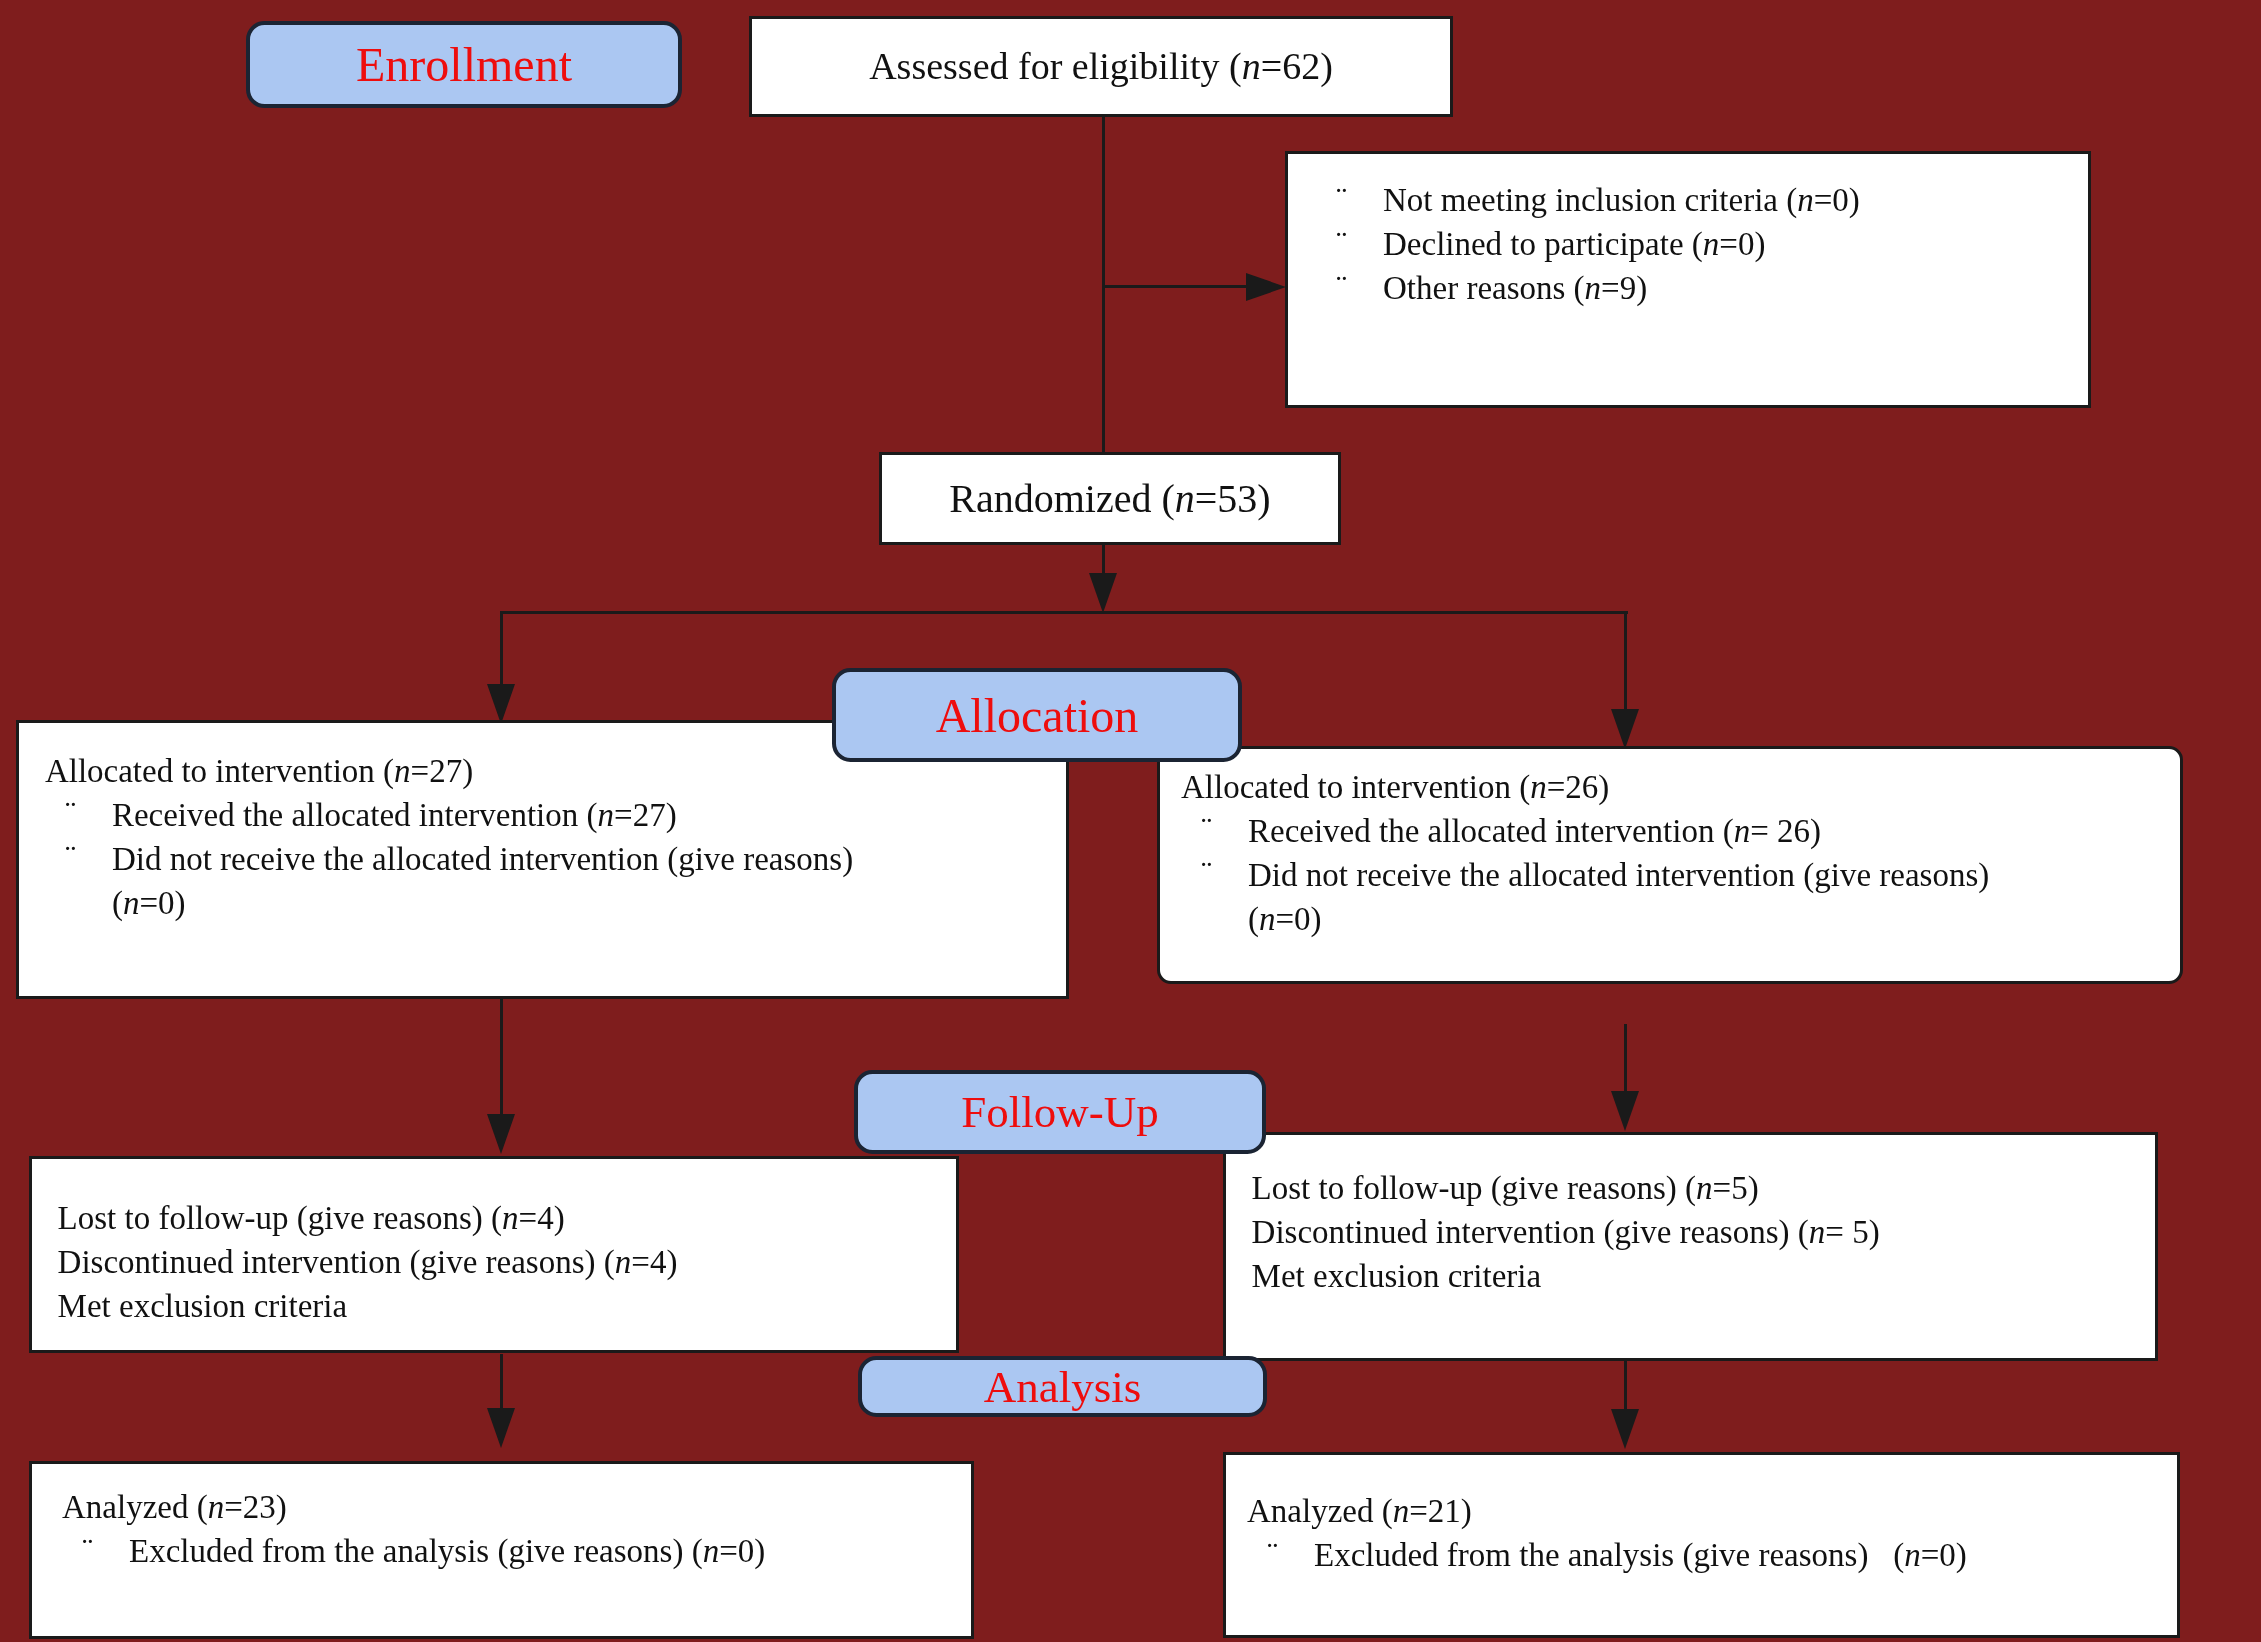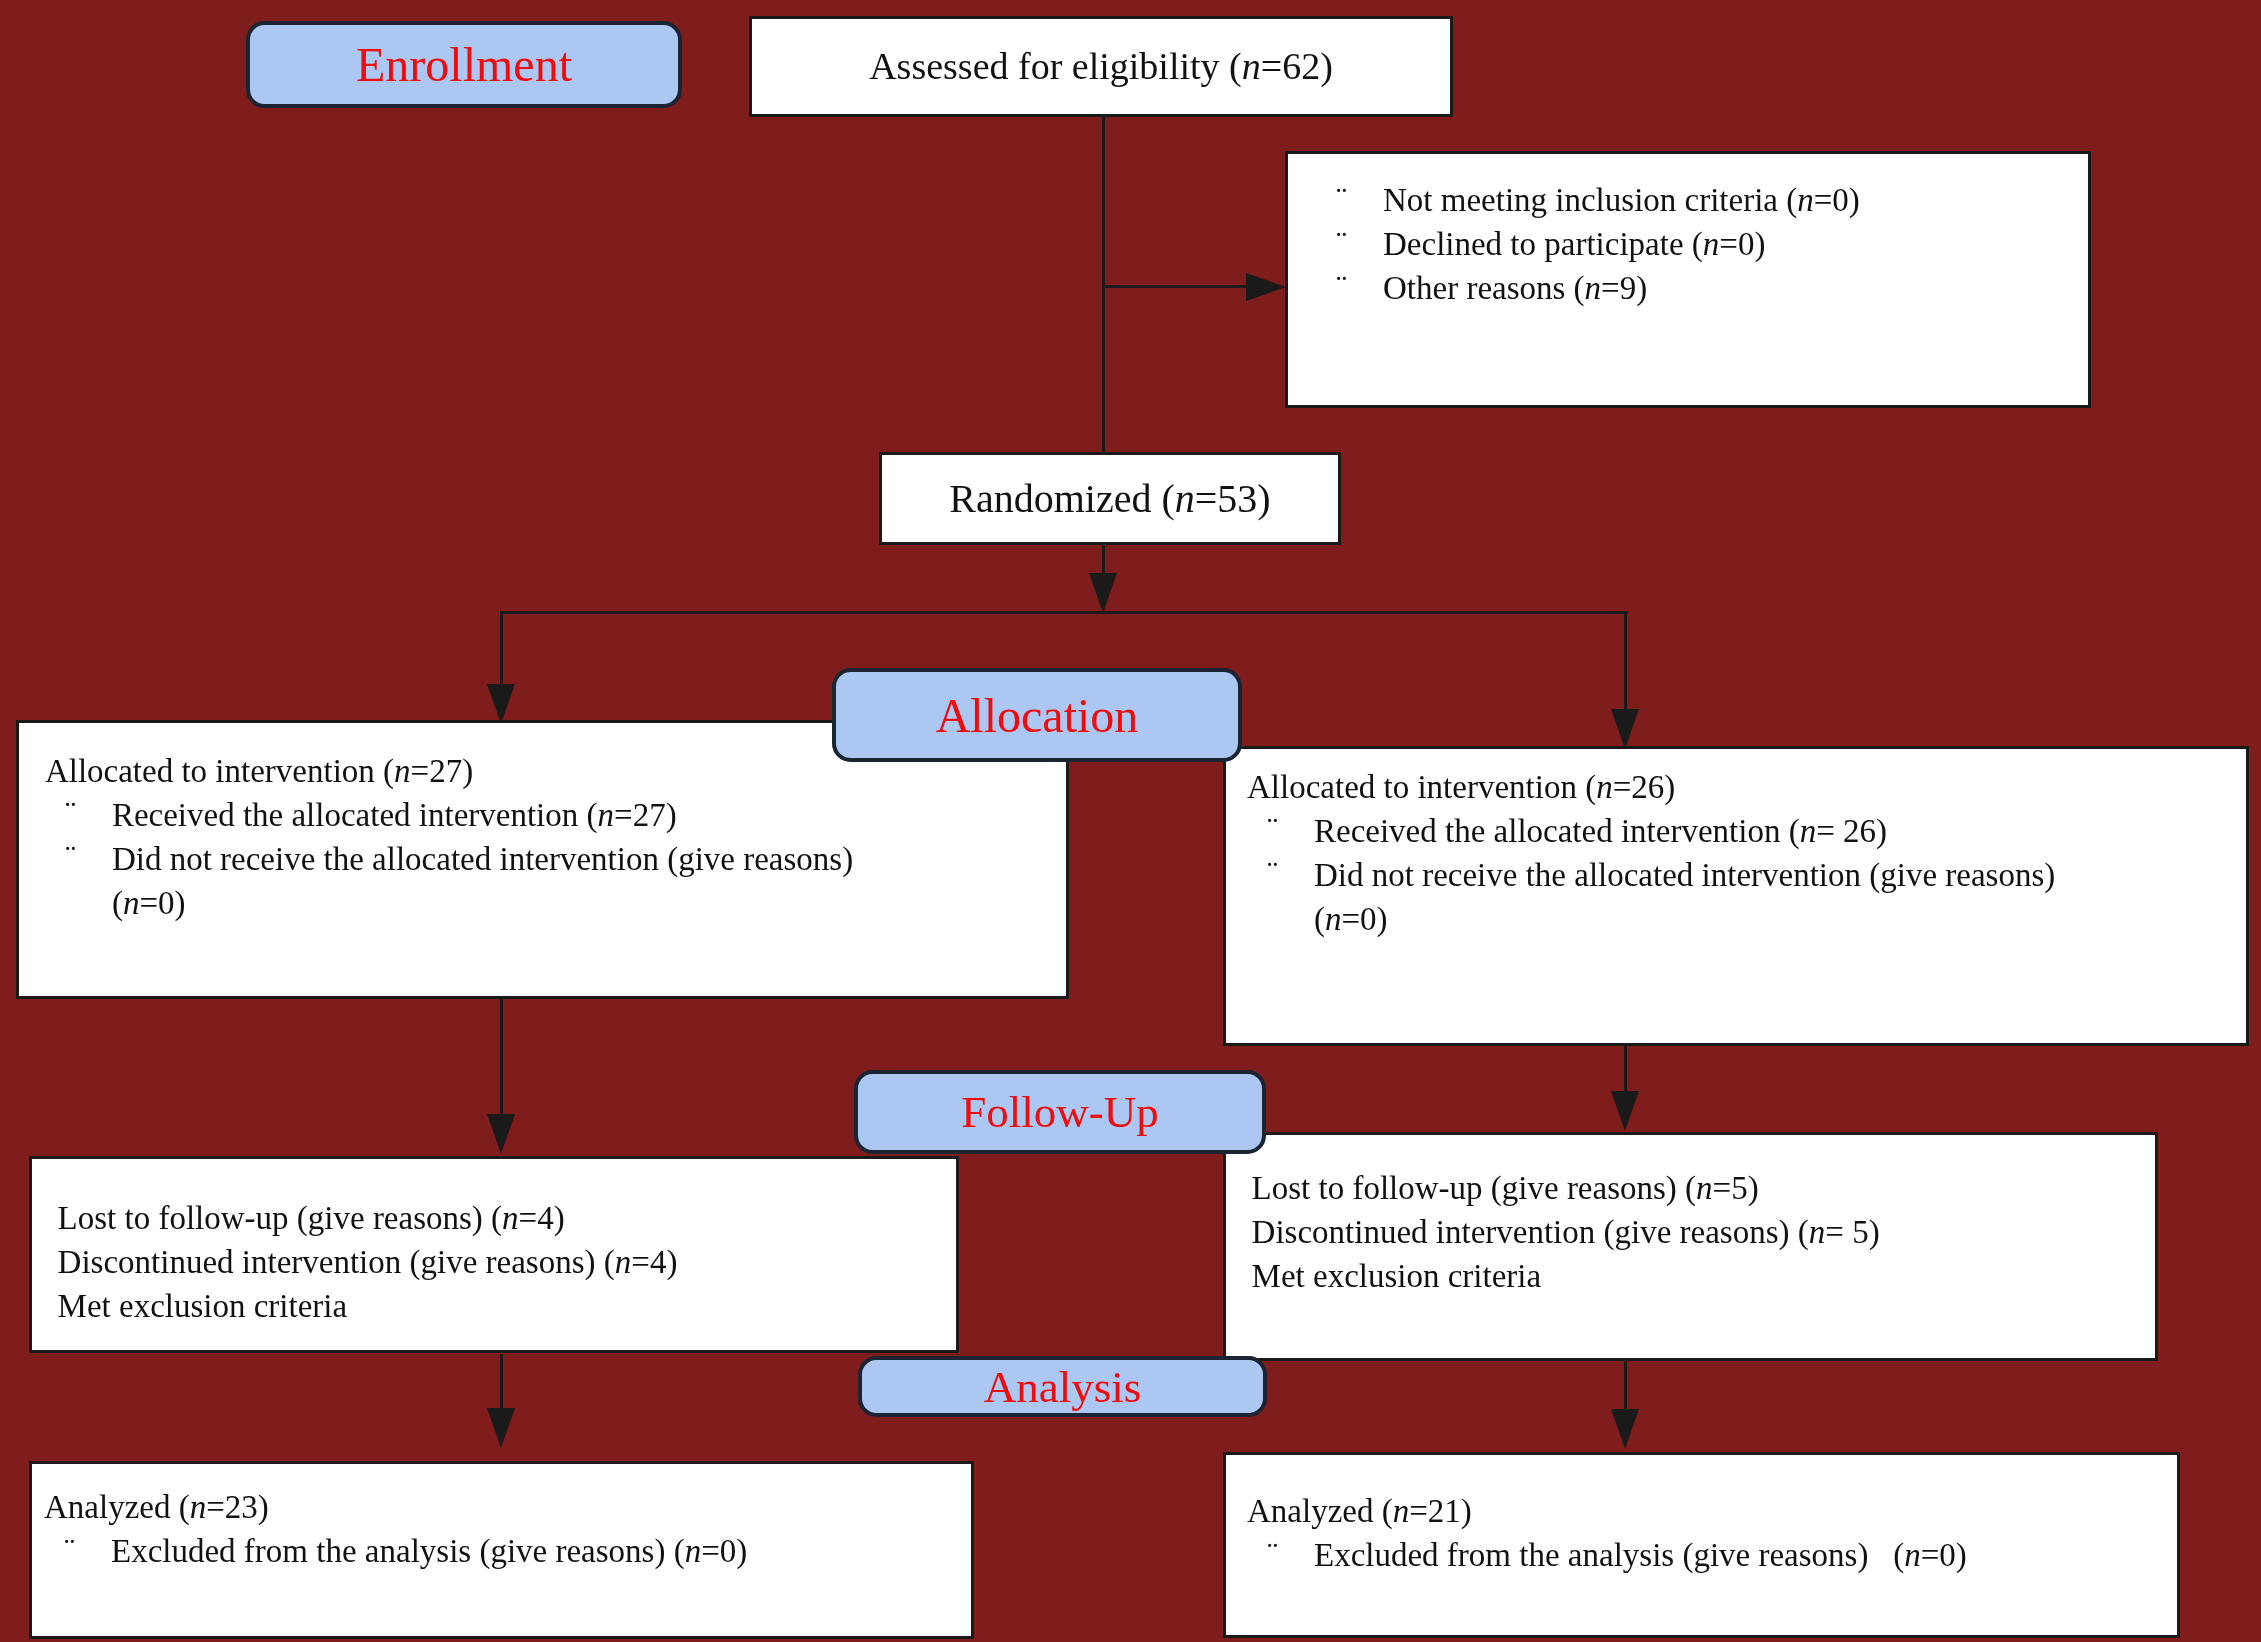--- a/index.html
+++ b/index.html
@@ -106,40 +106,40 @@
     <div class="box-title-big" style="font-size:40px;">Randomized (<i>n</i>=53)</div>
   </div>
 
   <div class="box box-body" style="left:16.3px;top:720px;width:1053px;height:279px;padding:25.6px 14px 0 25.6px;">
     <div>Allocated to intervention (<i>n</i>=27)</div>
     <div class="brow"><span class="bullet">¨</span><span>Received the allocated intervention (<i>n</i>=27)</span></div>
     <div class="brow"><span class="bullet">¨</span><span>Did not receive the allocated intervention (give reasons)
 (<i>n</i>=0)</span></div>
   </div>
 
-  <div class="box box-body" style="left:1223px;top:746px;width:1026px;height:300px;padding:15.6px 14px 0 21px;">
+  <div class="box box-body" style="left:1157px;top:746px;width:1026px;height:238px;padding:15.6px 14px 0 21px;border-radius:14px;">
     <div>Allocated to intervention (<i>n</i>=26)</div>
     <div class="brow"><span class="bullet">¨</span><span>Received the allocated intervention (<i>n</i>= 26)</span></div>
     <div class="brow"><span class="bullet">¨</span><span>Did not receive the allocated intervention (give reasons)
 (<i>n</i>=0)</span></div>
   </div>
 
   <div class="box box-body" style="left:29px;top:1156px;width:930px;height:197px;padding:37px 14px 0 25.6px;">
     <div>Lost to follow-up (give reasons) (<i>n</i>=4)</div>
     <div>Discontinued intervention (give reasons) (<i>n</i>=4)</div>
     <div>Met exclusion criteria</div>
   </div>
 
   <div class="box box-body" style="left:1223px;top:1132px;width:935px;height:229px;padding:31px 14px 0 25.6px;">
     <div>Lost to follow-up (give reasons) (<i>n</i>=5)</div>
     <div>Discontinued intervention (give reasons) (<i>n</i>= 5)</div>
     <div>Met exclusion criteria</div>
   </div>
 
-  <div class="box box-body" style="left:29px;top:1461px;width:945px;height:178px;padding:21px 14px 0 12px;">
+  <div class="box box-body" style="left:29px;top:1461px;width:945px;height:178px;padding:21px 14px 0 30px;">
     <div>Analyzed (<i>n</i>=23)</div>
     <div class="brow"><span class="bullet">¨</span><span>Excluded from the analysis (give reasons) (<i>n</i>=0)</span></div>
   </div>
 
   <div class="box box-body" style="left:1223px;top:1452px;width:957px;height:186px;padding:34px 14px 0 21px;">
     <div>Analyzed (<i>n</i>=21)</div>
     <div class="brow"><span class="bullet">¨</span><span>Excluded from the analysis (give reasons)   (<i>n</i>=0)</span></div>
   </div>
 
 </div>

